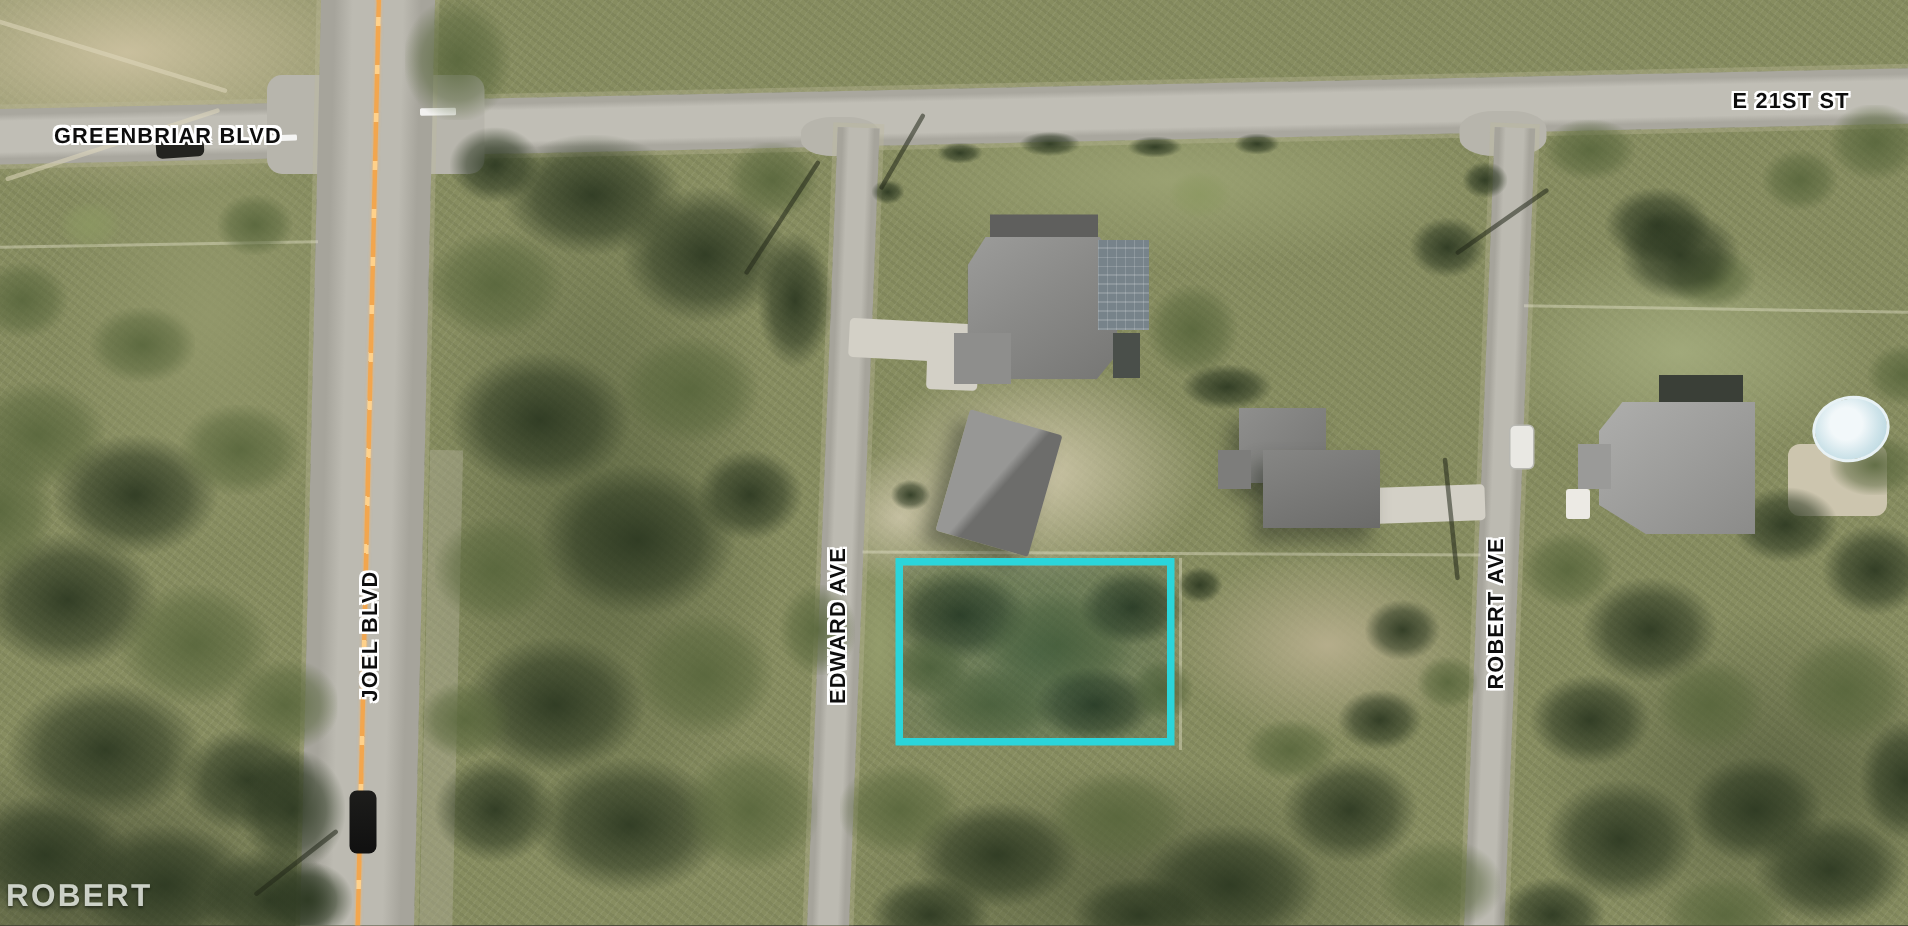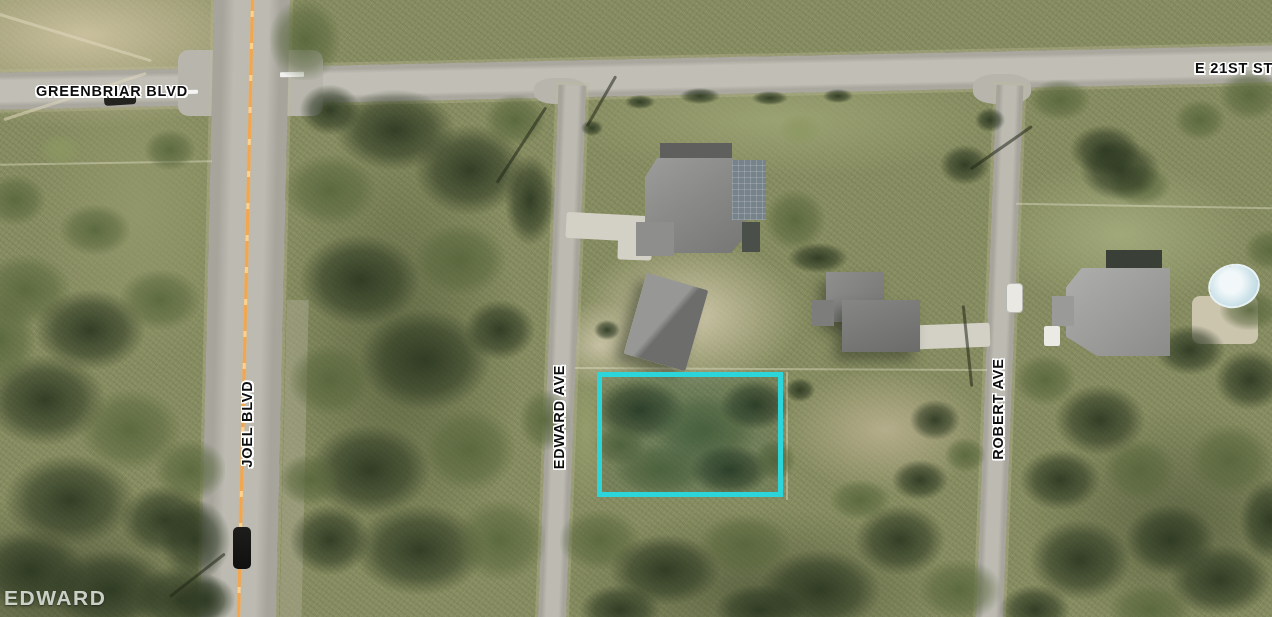--- a/index.html
+++ b/index.html
@@ -246,19 +246,19 @@
   <div class="shadow-line" style="left:520px;top:100px;height:90px;transform:rotate(33deg);"></div>
   <div class="shadow-line" style="left:600px;top:72px;height:58px;transform:rotate(30deg);"></div>
   <div class="shadow-line" style="left:1000px;top:110px;height:75px;transform:rotate(55deg);"></div>
   <div class="shadow-line" style="left:966px;top:305px;height:82px;transform:rotate(-6deg);"></div>
   <div class="shadow-line" style="left:196px;top:540px;height:70px;transform:rotate(52deg);"></div>
 
   <div class="lot-tint"></div>
   <div class="parcel-outline" style="border-color: rgb(43, 213, 218);"></div>
 
   <div class="street-label" style="left:36px;top:83px;">GREENBRIAR BLVD</div>
-  <div class="street-label" style="left:1195px;top:60px;">E 21ST ST</div>
+  <div class="street-label" style="left:1155px;top:60px;">E 21ST ST</div>
   <div class="street-label vertical" style="left:247px;top:424px;">JOEL BLVD</div>
   <div class="street-label vertical" style="left:559px;top:417px;">EDWARD AVE</div>
   <div class="street-label vertical" style="left:998px;top:409px;">ROBERT AVE</div>
 
-  <div class="watermark">EDWARD</div>
+  <div class="watermark">ROBERT</div>
 </div>
 
 </body></html>

